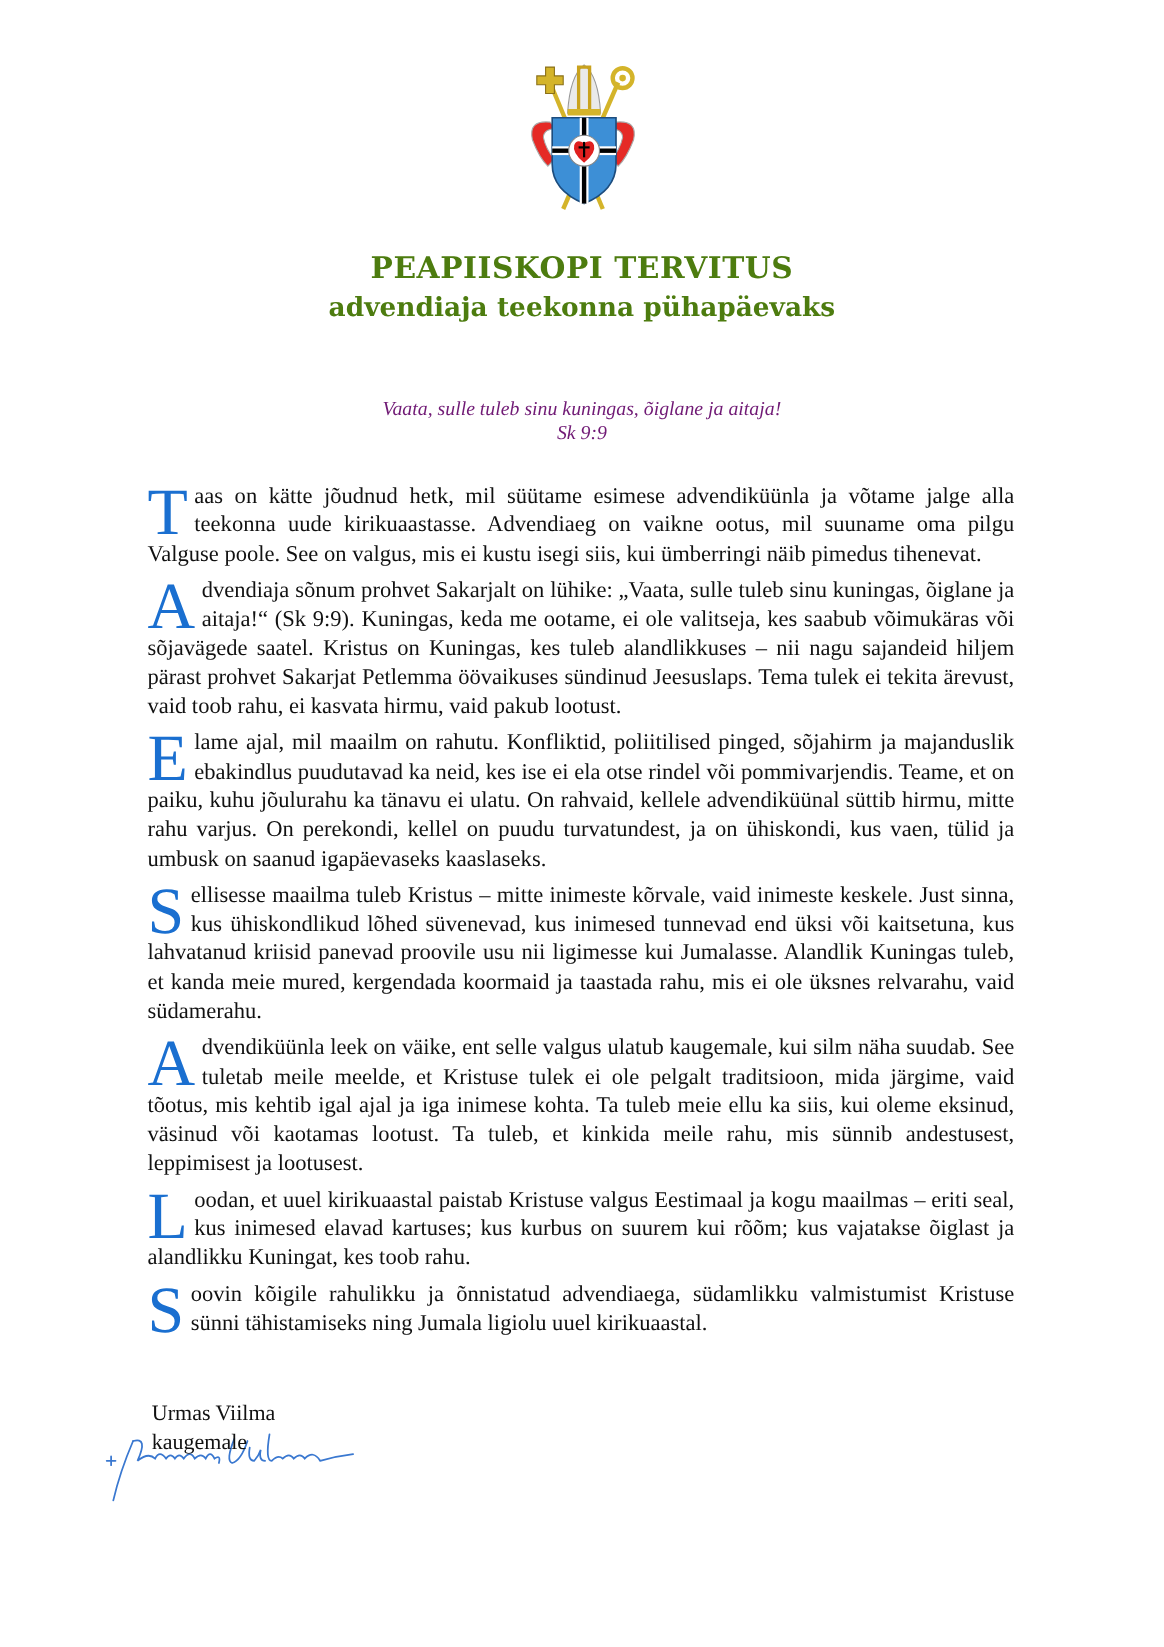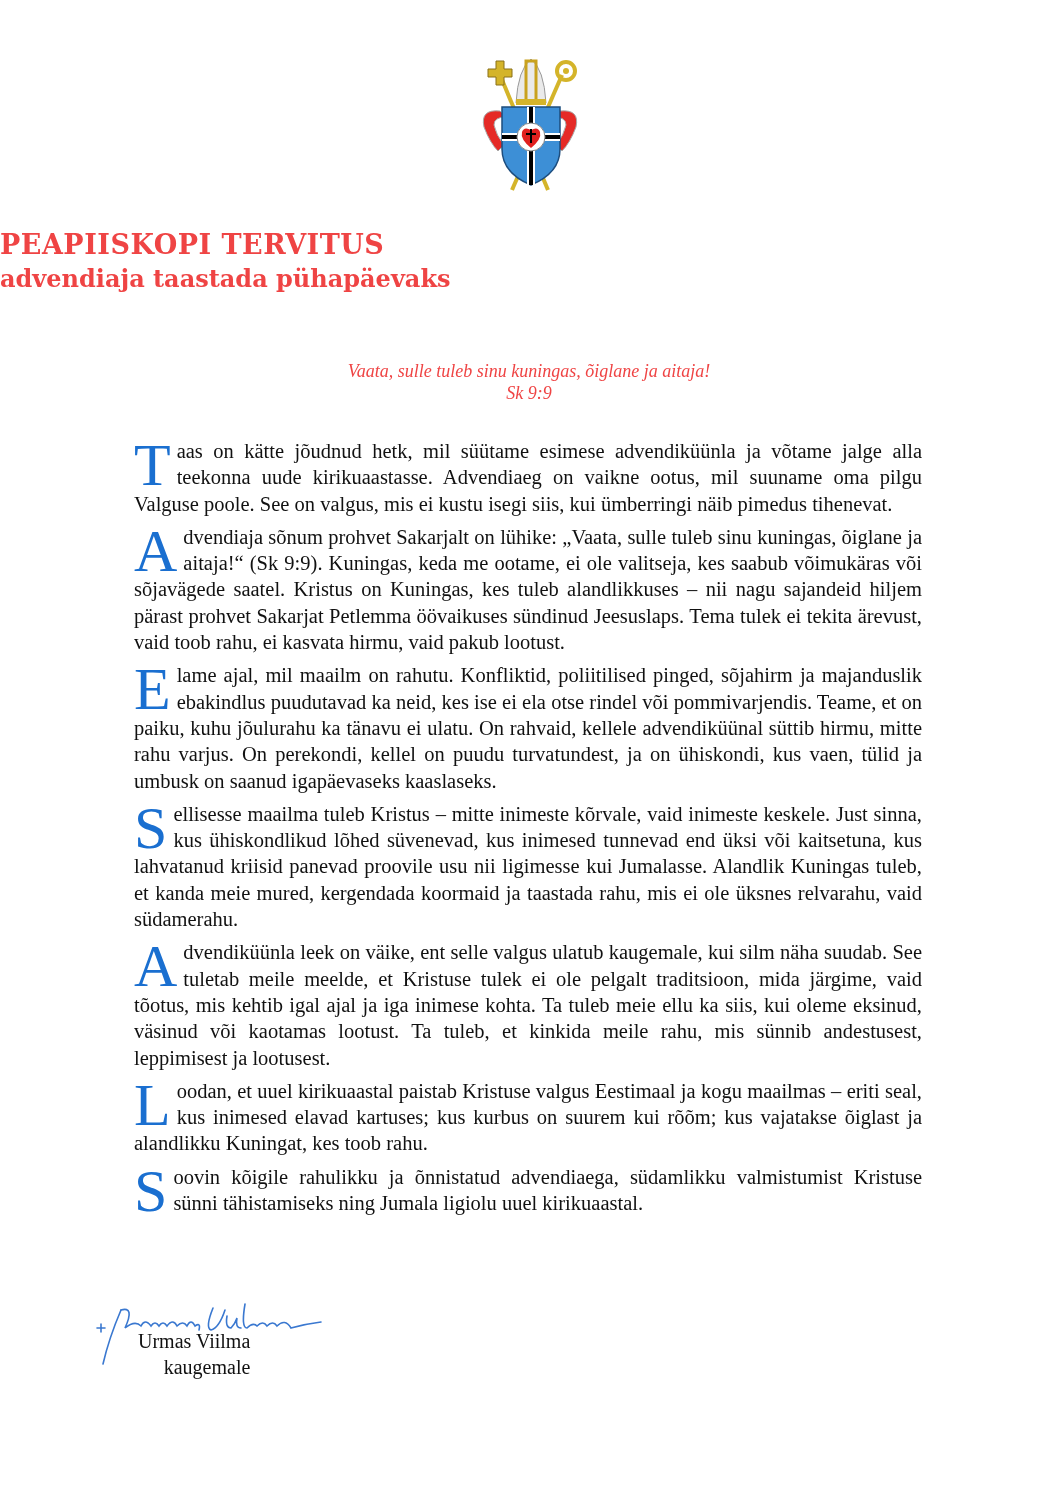--- a/index.html
+++ b/index.html
@@ -1,32 +1,32 @@
 <!DOCTYPE html>
 <html><head>
 <meta charset="utf-8">
 <style>
   html, body { margin: 0; padding: 0; background: #ffffff; }
   body { width: 1058px; height: 1497px; position: relative; overflow: hidden;
          font-family: "DejaVu Serif", "Liberation Serif", serif; color: #111; }
   .crest { position: absolute; left: 470px; top: 55px; width: 120px; height: 140px; }
-  .titles { position: absolute; left: 0; right: 0; top: 228px; 
-            color: #ef4444; font-family: "DejaVu Serif", serif; font-weight: bold; }
+  .titles { position: absolute; left: 0; right: 0; top: 228px; text-align: center;
+            color: #4d7c0f; font-family: "DejaVu Serif", serif; font-weight: bold; }
   .titles .t1 { font-size: 27px; letter-spacing: 0.5px; line-height: 34px; }
   .titles .t2 { font-size: 24px; line-height: 33px; }
   .motto { position: absolute; left: 0; right: 0; top: 360px; text-align: center;
-           font-family: "Liberation Serif", serif; font-style: italic; font-size: 18px; line-height: 22px; color: #ef4444; }
+           font-family: "Liberation Serif", serif; font-style: italic; font-size: 18px; line-height: 22px; color: #701a75; }
   .body { position: absolute; left: 134px; width: 788px; top: 438px;
           font-family: "Liberation Serif", serif; font-size: 20.5px; line-height: 26.3px; color: #111; text-align: justify; }
   .para { margin: 0 0 7px 0; }
   .para .cap { float: left; font-size: 60px; line-height: 46px; color: #1a6fd0; margin: 4px 6px 0 0;
                font-family: "Liberation Serif", serif; }
   .sig { position: absolute; left: 95px; top: 1298px; width: 250px; height: 70px; }
-  .signer { position: absolute; left: 138px; top: 1328px; font-family: "Liberation Serif", serif;
-            font-size: 20px; line-height: 26px; color: #111; text-align: right; }
+  .signer { position: absolute; left: 138px; top: 1272px; font-family: "Liberation Serif", serif;
+            font-size: 20px; line-height: 26px; color: #111; }
 </style>
 </head>
 <body>
 
 <div class="crest">
   <svg width="120" height="140" viewBox="0 0 120 140">
 
     <line x1="30" y1="20" x2="78" y2="135" stroke="#d4b42a" stroke-width="4"></line>
     <line x1="92" y1="20" x2="42" y2="135" stroke="#d4b42a" stroke-width="4"></line>
 
@@ -50,21 +50,21 @@
 
     <circle cx="61" cy="82" r="14" fill="#fff" stroke="#888" stroke-width="1"></circle>
     <path d="M61 93 Q50 84 52 77 Q54 71 61 75 Q68 71 70 77 Q72 84 61 93Z" fill="#e0201f"></path>
     <rect x="60" y="74" width="2" height="14" fill="#000"></rect>
     <rect x="56" y="78" width="10" height="2" fill="#000"></rect>
   </svg>
 </div>
 
 <div class="titles">
   <div class="t1">PEAPIISKOPI TERVITUS</div>
-  <div class="t2">advendiaja taastada pühapäevaks</div>
+  <div class="t2">advendiaja teekonna pühapäevaks</div>
 </div>
 
 <div class="motto">
   <div>Vaata, sulle tuleb sinu kuningas, õiglane ja aitaja!</div>
   <div>Sk 9:9</div>
 </div>
 
 <div class="body">
   <p class="para"><span class="cap">T</span><span>aas on kätte jõudnud hetk, mil süütame esimese advendiküünla ja võtame jalge alla teekonna uude kirikuaastasse. Advendiaeg on vaikne ootus, mil suuname oma pilgu Valguse poole. See on valgus, mis ei kustu isegi siis, kui ümberringi näib pimedus tihenevat.</span></p>
   <p class="para"><span class="cap">A</span><span>dvendiaja sõnum prohvet Sakarjalt on lühike: „Vaata, sulle tuleb sinu kuningas, õiglane ja aitaja!“ (Sk 9:9). Kuningas, keda me ootame, ei ole valitseja, kes saabub võimukäras või sõjavägede saatel. Kristus on Kuningas, kes tuleb alandlikkuses – nii nagu sajandeid hiljem pärast prohvet Sakarjat Petlemma öövaikuses sündinud Jeesuslaps. Tema tulek ei tekita ärevust, vaid toob rahu, ei kasvata hirmu, vaid pakub lootust.</span></p>

